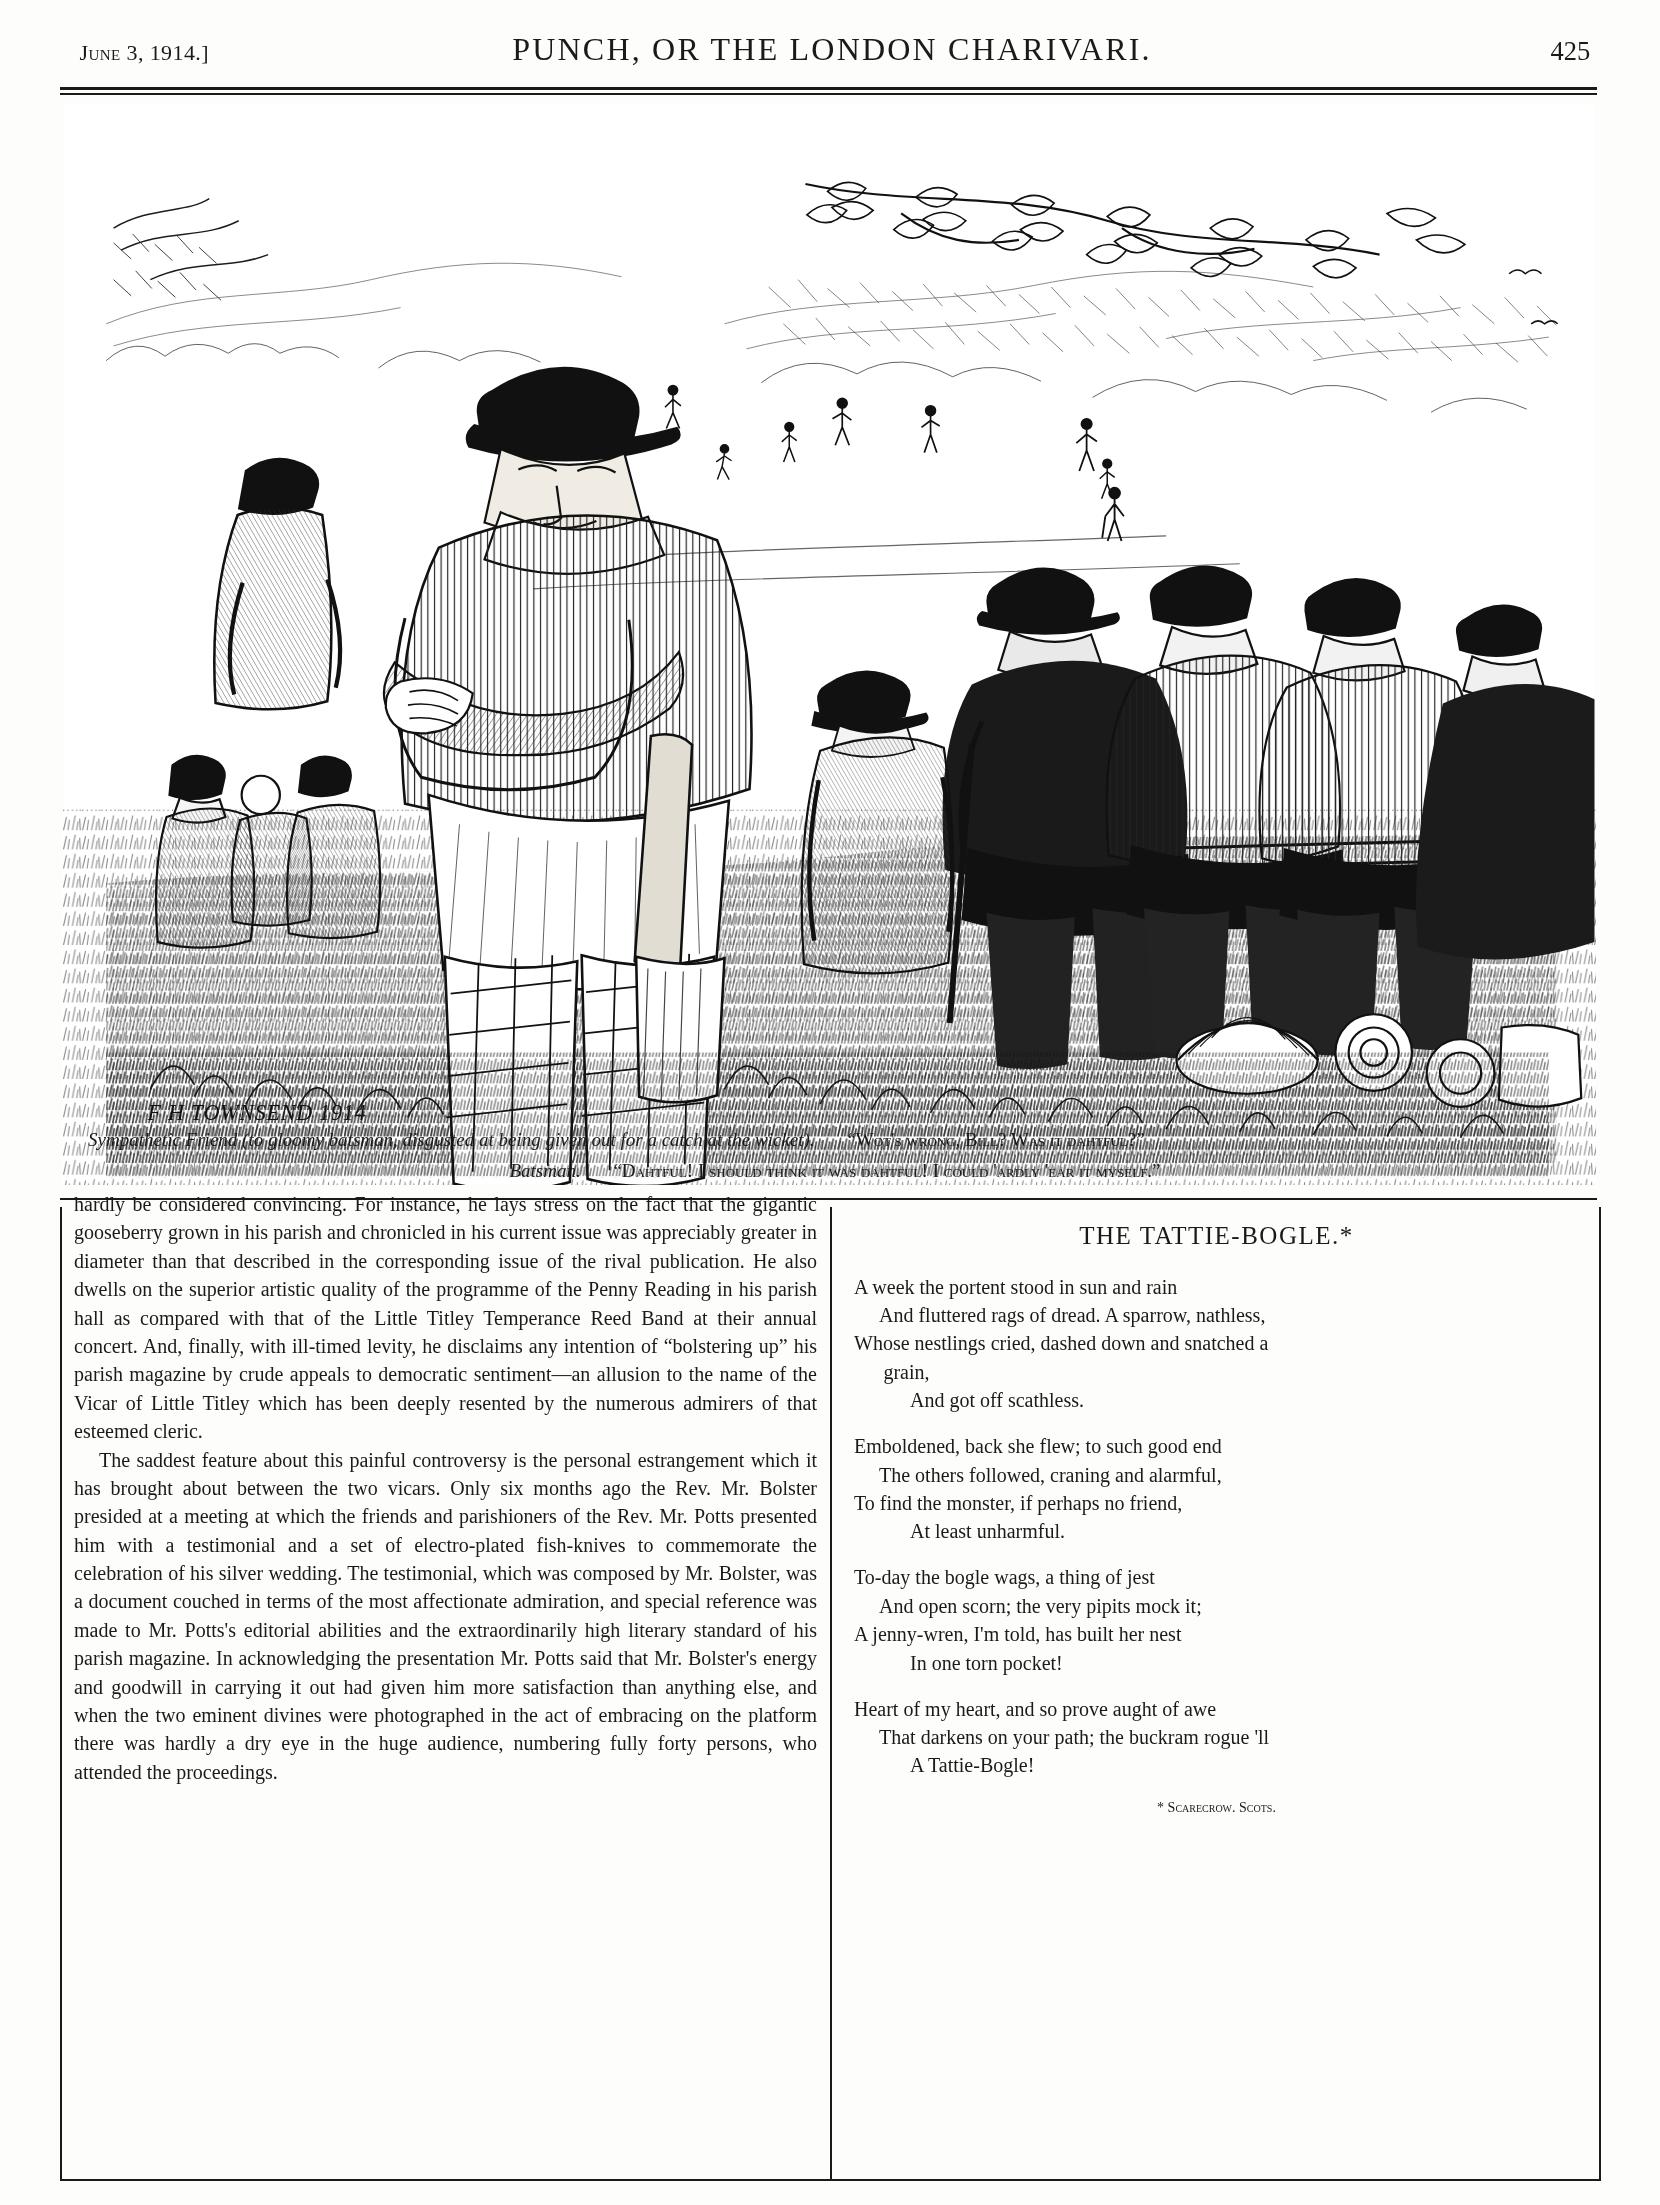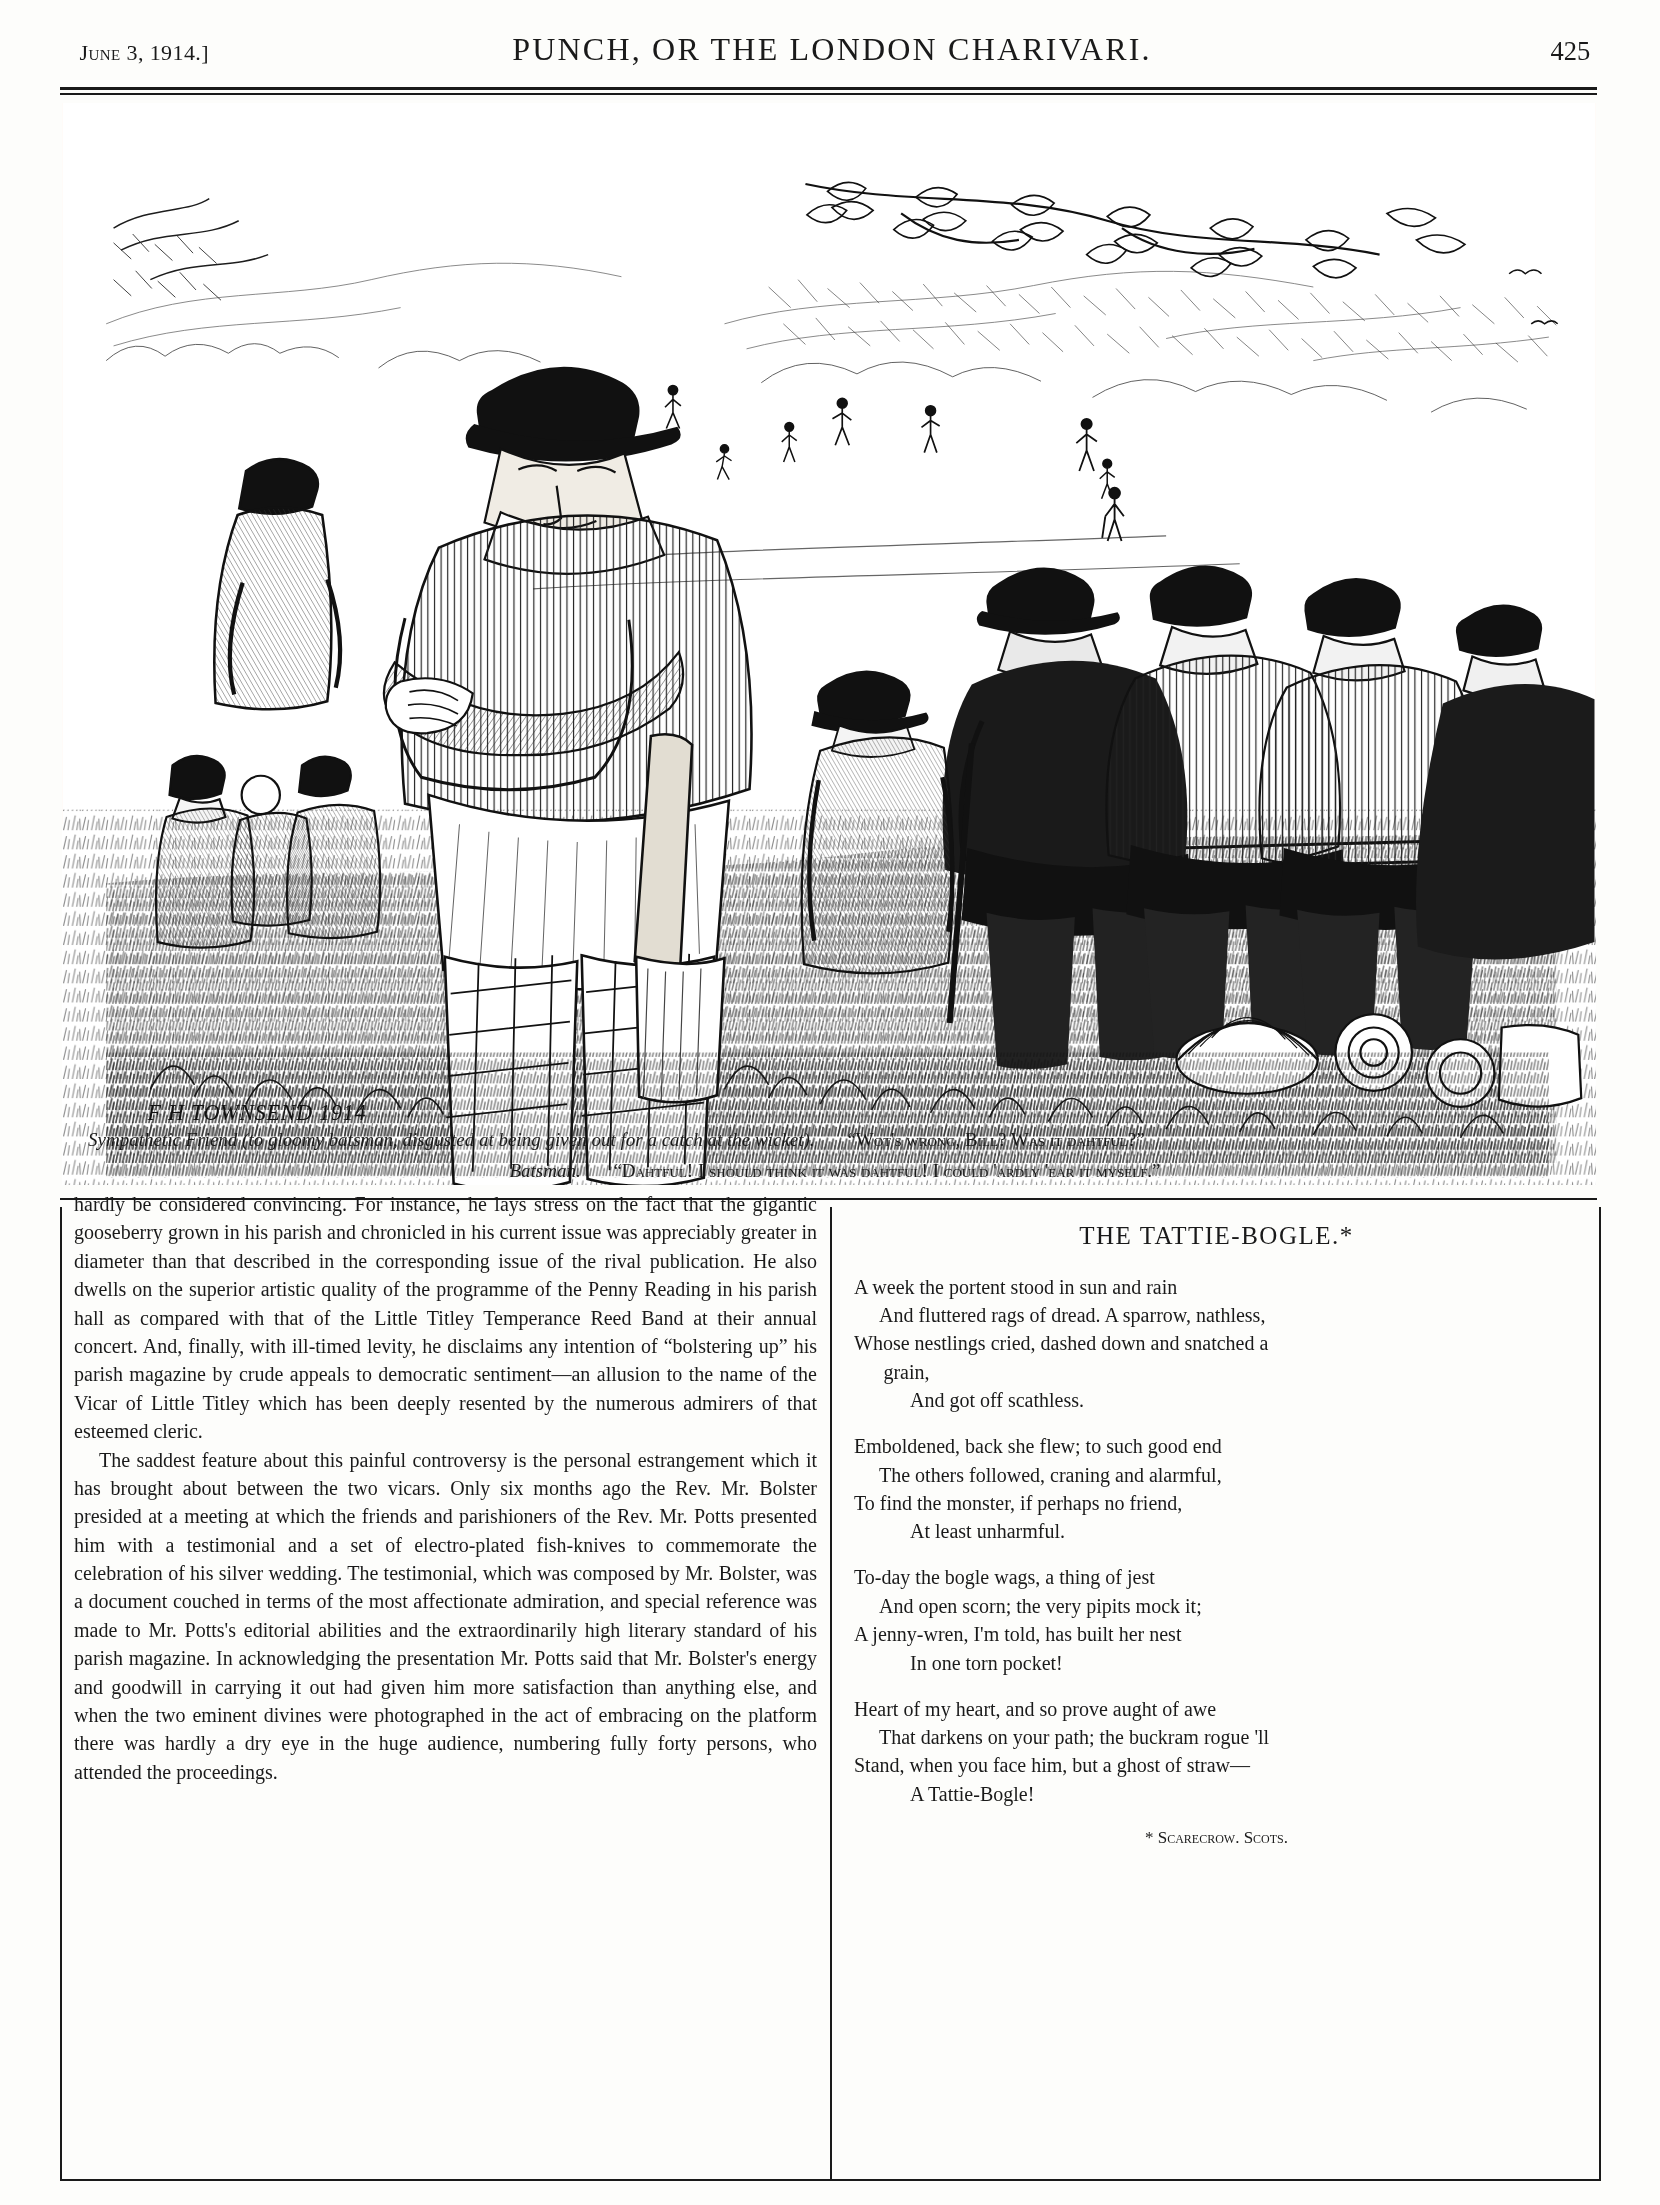--- a/index.html
+++ b/index.html
@@ -160,21 +160,21 @@
     margin: 0 0 19px 0;
   }
   .stanza { margin: 0 0 17.7px 0; }
   .stanza .l { display:block; white-space: nowrap; }
   .i1 { padding-left: 25px; }
   .i2 { padding-left: 56px; }
   .i3 { padding-left: 29.4px; }
   .footnote {
     margin-top: 13.2px;
     text-align: center;
-    font-size: 17px;
+    font-size: 14px;
     font-variant: small-caps;
   }
 </style>
 </head>
 <body>
 
 <div class="page">
 
   <div class="masthead">
     <div class="date">June 3, 1914.]</div>
@@ -532,21 +532,20 @@
     <div class="stanza">
       <span class="l">To-day the bogle wags, a thing of jest</span>
       <span class="l i1">And open scorn; the very pipits mock it;</span>
       <span class="l">A jenny-wren, I'm told, has built her nest</span>
       <span class="l i2">In one torn pocket!</span>
     </div>
 
     <div class="stanza">
       <span class="l">Heart of my heart, and so prove aught of awe</span>
       <span class="l i1">That darkens on your path; the buckram rogue 'll</span>
-      <span class="l">Stand, when you face him, but a ghost of straw—</span>
       <span class="l i2">A Tattie-Bogle!</span>
     </div>
 
     <div class="footnote">* Scarecrow.  Scots.</div>
   </div>
 
 </div>
 
 
 </body></html>

